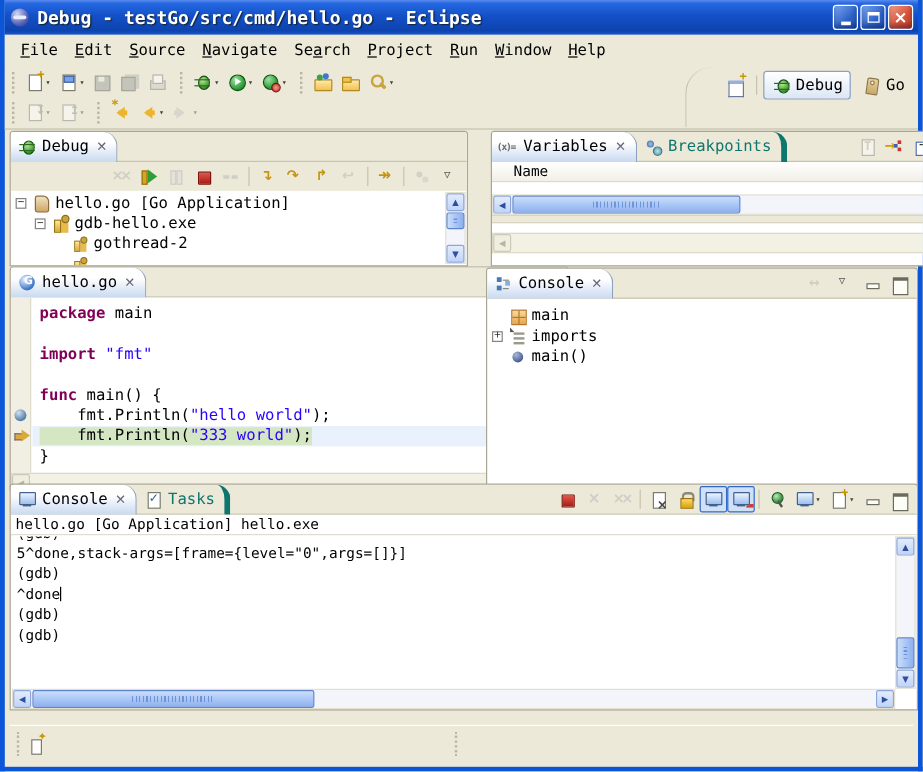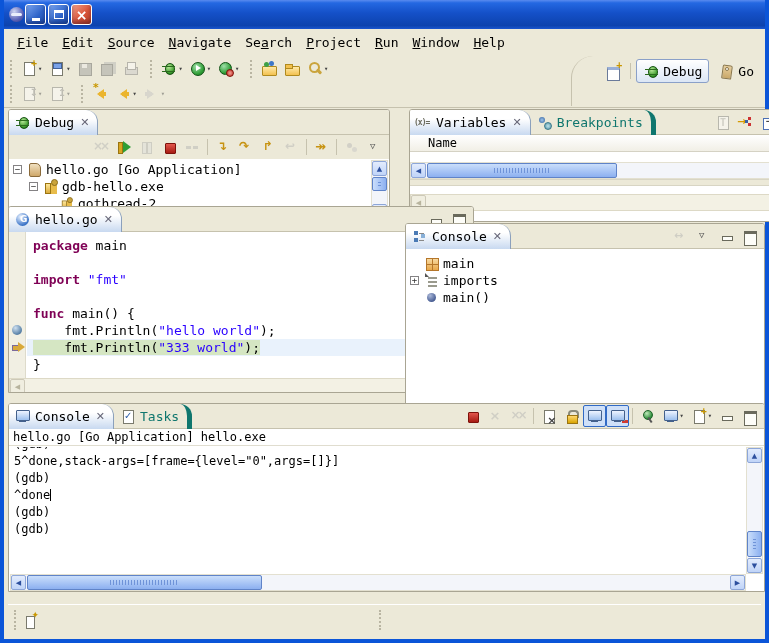--- a/index.html
+++ b/index.html
@@ -196,20 +196,21 @@
   .statusbar{position:absolute;left:4px;right:4px;bottom:4px;height:31px;background:#ece9d8;border-top:1px solid #fff;display:flex;align-items:center;}
   .sdot{height:20px;border-left:2px dotted #b9b5a2;margin:0 6px;}
 </style>
 </head>
 <body>
 
 <div class="win">
 
   <div class="titlebar">
     <span class="ic ic-eclipse-logo"></span>
+    <span class="title">Debug - testGo/src/cmd/hello.go - Eclipse</span>
     <span class="winbtns">
       <span class="wbtn min">
           <i></i>
         </span>
       <span class="wbtn max">
           <i></i>
         </span>
       <span class="wbtn close">×</span>
     </span>
   </div>
@@ -444,21 +445,21 @@
         <span class="sba right">▶</span>
       </div>
       <div class="sash"></div>
       <div style="height:8px;background:#fff;"></div>
       <div class="sbh sb-dis" style="position:relative;left:0;right:0;">
         <span class="sba left">◀</span>
         <span class="sba right">▶</span>
       </div>
     </section>
 
-    <section class="view" style="left:4px;top:98px;width:466px;height:187px;">
+    <section class="view" style="left:4px;top:114px;width:466px;height:187px;">
       <div class="tabrow" id="editor-tabs">
           <span class="vtab active">
             <span class="ic ic-go-file"></span>
             <span>hello.go</span>
             <span class="tclose">✕</span>
           </span>
           <span class="spacer"></span>
           <span class="vtoolbar">
             <span class="tbtn">
               <span class="ic ic-minimize"></span>

